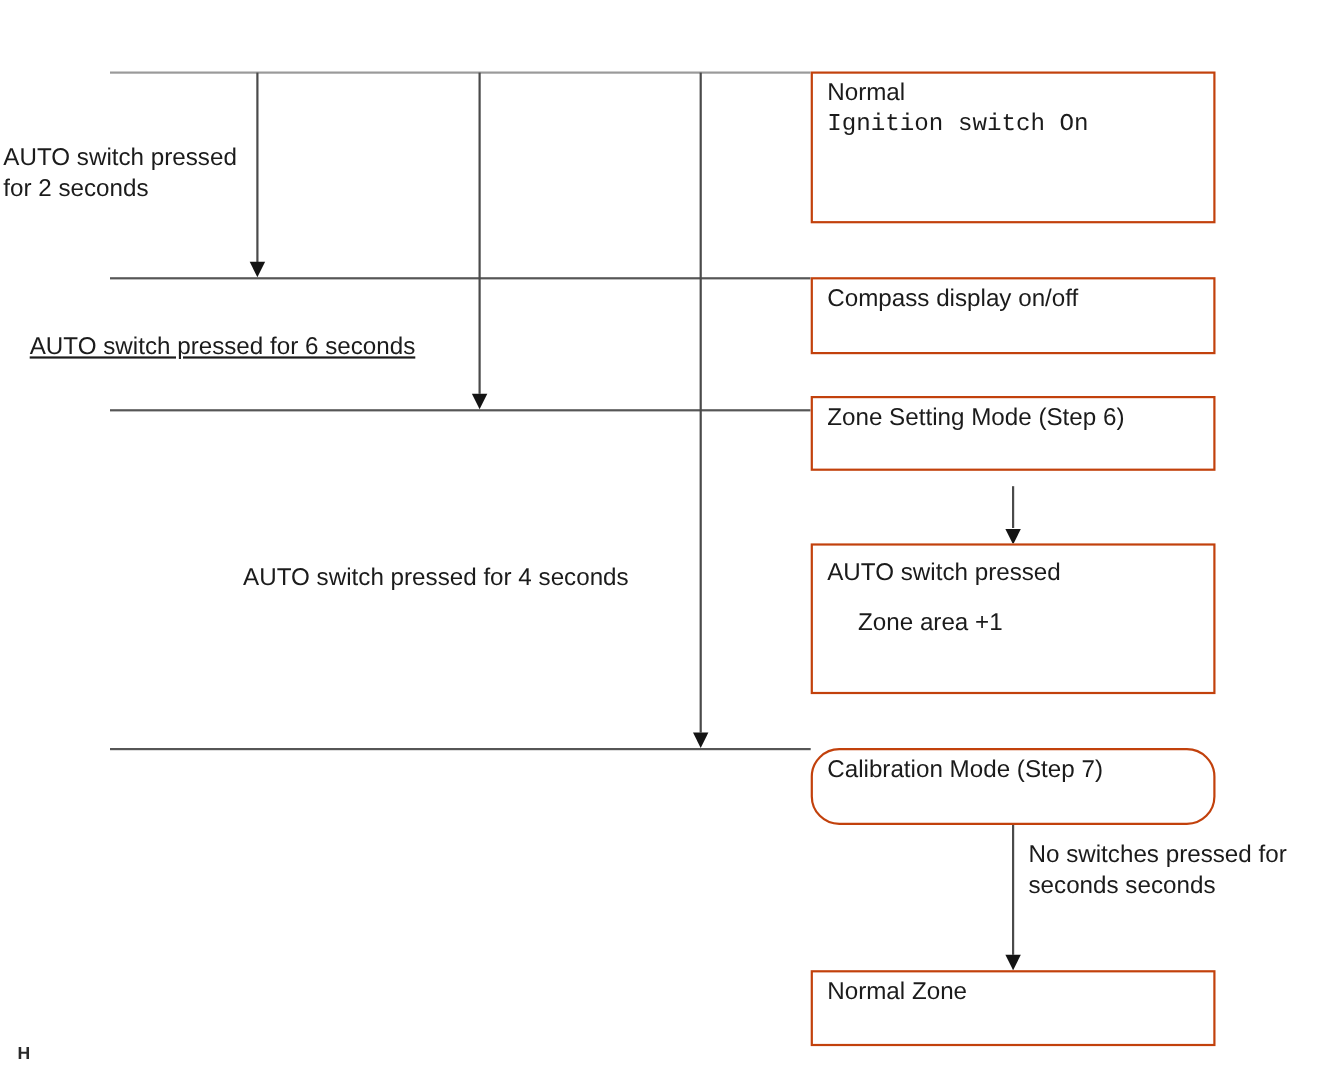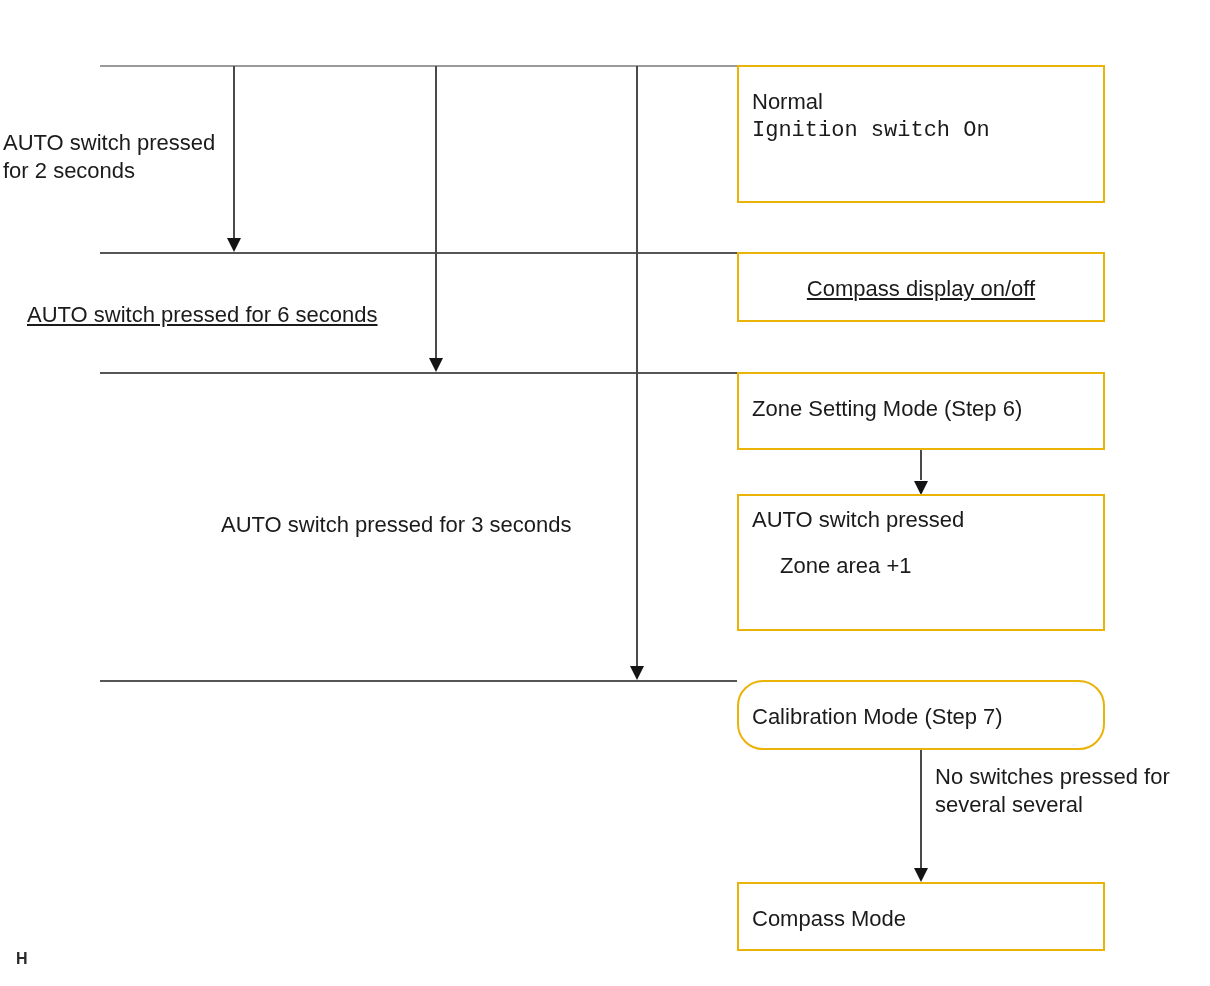--- a/index.html
+++ b/index.html
@@ -33,29 +33,28 @@
     position: absolute;
     width: 0;
     height: 0;
     border-left: 7px solid transparent;
     border-right: 7px solid transparent;
     border-top: 14px solid #141414;
   }
   .fbox {
     position: absolute;
     box-sizing: border-box;
-    border: 2px solid #eab308;
+    border: 2px solid #c2410c;
     background: #ffffff;
-    padding: 20px 13px;
+    padding: 2px 13px;
     font-size: 22px;
     line-height: 29px;
   }
   .fbox.centered {
-    text-align: center;
-    text-decoration: underline;
+    text-align: left;
   }
   .fbox .second-line {
     display: block;
     font-family: Liberation Mono, monospace;
   }
   .fbox .gap-line {
     display: block;
     margin-top: 17px;
     margin-left: 28px;
   }
@@ -100,46 +99,46 @@
 
   <div class="fbox" style="left:737px; top:65px; width:368px; height:138px;">
     <span>Normal</span>
     <span class="second-line">Ignition switch On</span>
   </div>
 
   <div class="fbox centered" style="left:737px; top:252px; width:368px; height:70px;">
     <span>Compass display on/off</span>
   </div>
 
-  <div class="fbox" style="left:737px; top:372px; width:368px; height:78px;">
+  <div class="fbox" style="left:737px; top:360px; width:368px; height:68px;">
     <span>Zone Setting Mode (Step 6)</span>
   </div>
 
   <div class="fbox" style="left:737px; top:494px; width:368px; height:137px; padding-top:9px;">
     <span>AUTO switch pressed</span>
     <span class="gap-line">Zone area +1</span>
   </div>
 
   <div class="fbox" style="left:737px; top:680px; width:368px; height:70px;border-radius:26px;">
     <span>Calibration Mode (Step 7)</span>
   </div>
 
   <div class="fbox" style="left:737px; top:882px; width:368px; height:69px;">
-    <span>Compass Mode</span>
+    <span>Normal Zone</span>
   </div>
 
   <div class="lbl" style="left:3px; top:129px;">
     <span>AUTO switch pressed</span>
     <span>for 2 seconds</span>
   </div>
 
   <div class="lbl" style="left:27px; top:301px;text-decoration:underline;">AUTO switch pressed for 6 seconds</div>
 
-  <div class="lbl" style="left:221px; top:511px;">AUTO switch pressed for 3 seconds</div>
+  <div class="lbl" style="left:221px; top:511px;">AUTO switch pressed for 4 seconds</div>
 
   <div class="lbl" style="left:935px; top:763px;">
     <span>No switches pressed for</span>
-    <span>several several</span>
+    <span>seconds seconds</span>
   </div>
 
   <div class="footer-mark" style="left:16px; top:950px;">H</div>
 
 </div>
 
 </body></html>

